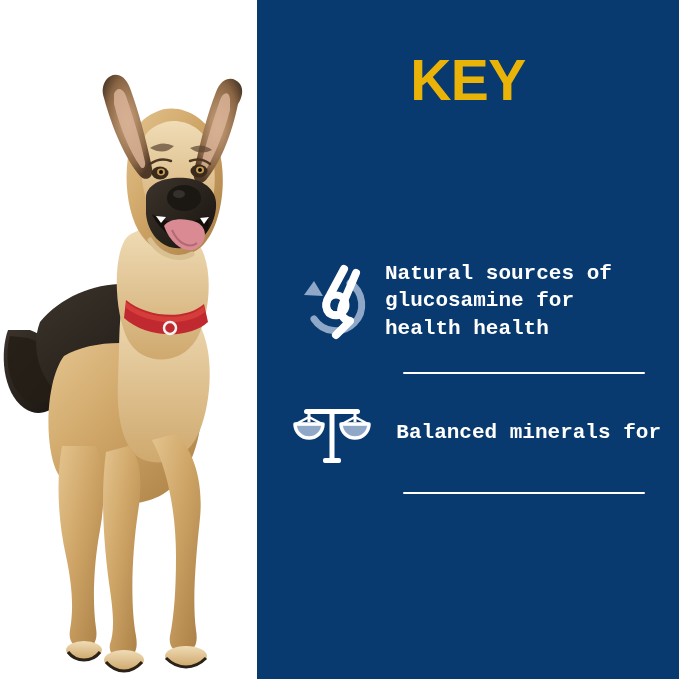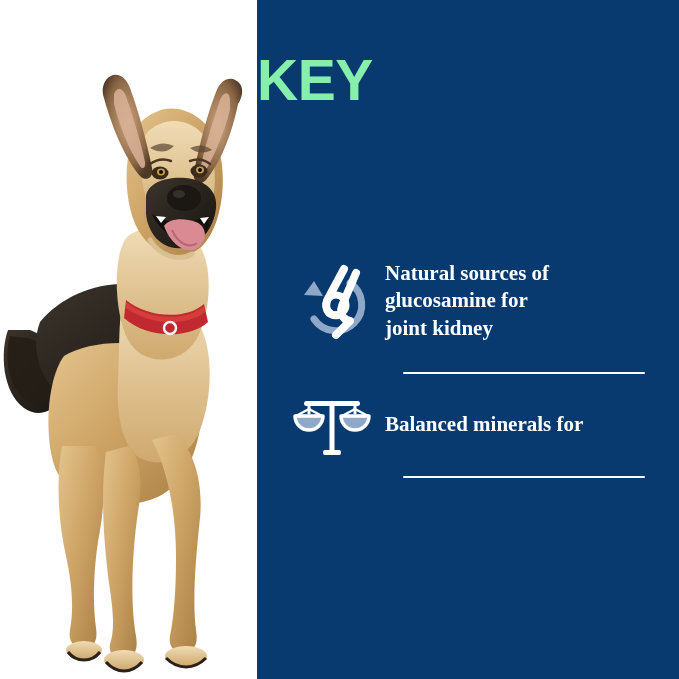--- a/index.html
+++ b/index.html
@@ -46,21 +46,22 @@
     background: #083a70;
     flex: 0 0 422px;
     box-sizing: border-box;
   }
 
   .headline {
     position: absolute;
     left: 0;
     top: 53px;
     width: 422px;
-    color: #86efac;
+    text-align: center;
+    color: #eab308;
     font-weight: bold;
     font-size: 59px;
     line-height: 0.98;
     letter-spacing: -0.5px;
     font-family: "Liberation Sans", sans-serif;
   }
   .headline .line {
     display: block;
     white-space: nowrap;
   }
@@ -75,39 +76,39 @@
   }
 
   .benefit-row {
     display: flex;
     align-items: center;
     padding: 0 18px 0 30px;
     box-sizing: border-box;
     width: 422px;
   }
   .benefit-row.r1 { height: 142px; }
-  .benefit-row.r2 { height: 102px; }
+  .benefit-row.r2 { height: 118px; text-align: right; }
   .benefit-row.r3 { height: 104px; }
 
   .benefit-icon {
     flex: 0 0 90px;
     width: 90px;
     height: 90px;
     display: flex;
     align-items: center;
     justify-content: center;
   }
   .benefit-text {
     flex: 1 1 auto;
     color: #ffffff;
     font-weight: bold;
     font-size: 21px;
     line-height: 1.29;
     padding-left: 8px;
-    font-family: Liberation Serif, serif;
+    font-family: Liberation Mono, monospace;
   }
   .benefit-text .tline { display: block; white-space: nowrap; }
 
   .divider {
     height: 2px;
     background: #ffffff;
     margin: 0 0 0 146px;
     width: 242px;
     border-radius: 1px;
   }
@@ -253,21 +254,21 @@
             <path d="M52 8 L 38 34 C 30 46, 36 56, 46 54" fill="none" stroke="#ffffff" stroke-width="8" stroke-linecap="round" stroke-linejoin="round"></path>
 
             <path d="M64 12 L 52 40 C 46 52, 50 58, 58 60 L 44 74" fill="none" stroke="#ffffff" stroke-width="8" stroke-linecap="round" stroke-linejoin="round"></path>
 
             <circle cx="44" cy="44" r="10" fill="none" stroke="#ffffff" stroke-width="7"></circle>
           </svg>
         </div>
         <div class="benefit-text">
           <span class="tline">Natural sources of</span>
           <span class="tline">glucosamine for</span>
-          <span class="tline">joint kidney</span>
+          <span class="tline">health health</span>
         </div>
       </div>
 
       <div class="divider"></div>
 
       <div class="benefit-row r2">
         <div class="benefit-icon">
           <svg width="80" height="72" viewBox="0 0 80 72">
 
             <rect x="12" y="12" width="56" height="5" rx="2.5" fill="#ffffff"></rect>

